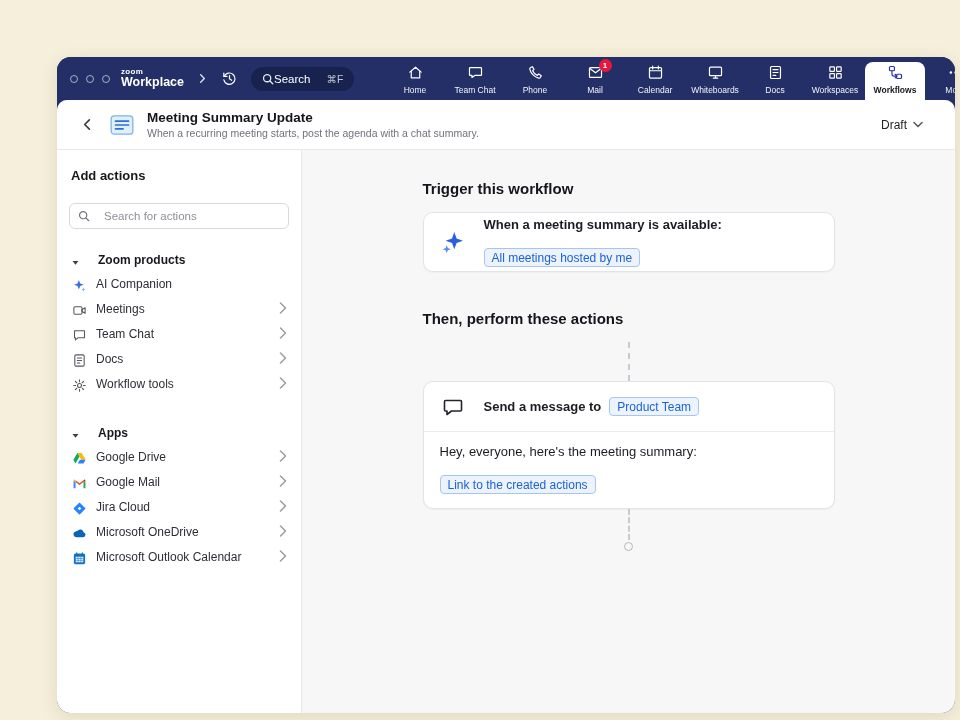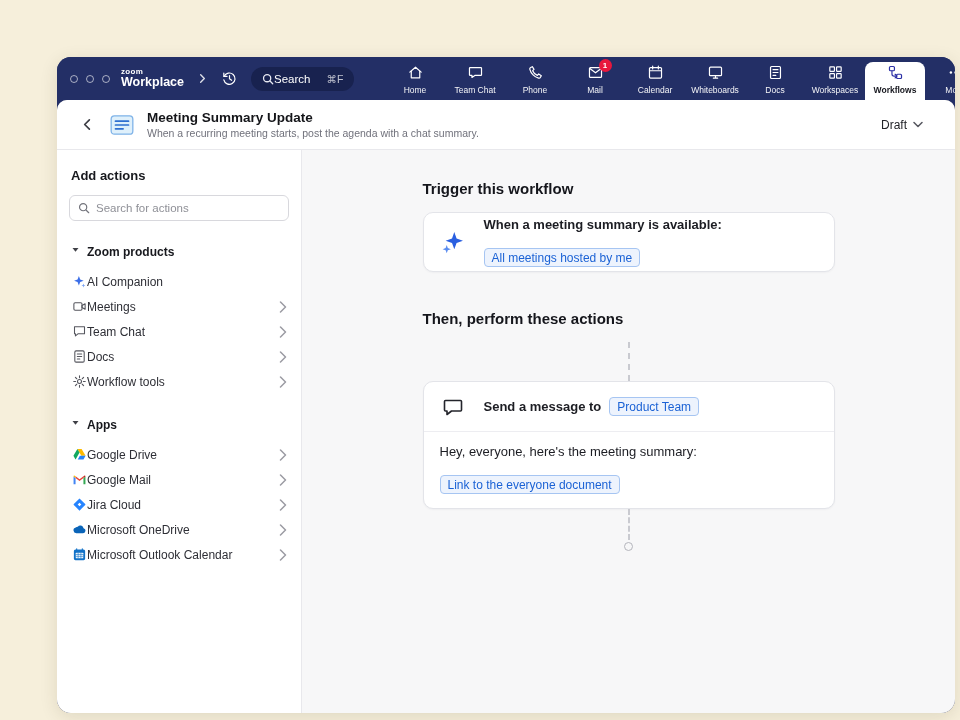--- a/index.html
+++ b/index.html
@@ -35,27 +35,27 @@
   .pagehead{height:50px;flex:0 0 50px;display:flex;align-items:center;padding:0 26px 0 18px;border-bottom:1px solid #e8e8ec;background:#fff}
   .back-btn{width:24px;height:24px;display:flex;align-items:center;justify-content:center;cursor:pointer;margin-right:10px}
   .wf-doc-icon{display:flex;margin-right:12px}
   .ph-title{font-size:13.5px;font-weight:700;color:#141519}
   .ph-sub{font-size:10.5px;color:#70717b;margin-top:2px}
   .draft-btn{margin-left:auto;display:flex;align-items:center;gap:6px;font-size:12px;color:#232429;cursor:pointer;padding:4px 6px;border-radius:6px}
 
   
   .bodyrow{flex:1;display:flex;min-height:0}
   .sidebar{width:245px;flex:0 0 245px;background:#fff;border-right:1px solid #e8e8ec;padding:14px 12px 0}
-  .sb-title{font-size:13px;font-weight:700;color:#17181d;margin:4px 2px 12px}
-  .sb-search{height:26px;border:1px solid #d8d8dd;border-radius:6px;display:flex;align-items:center;gap:6px;padding:0 8px;background:#fff}
+  .sb-title{font-size:13px;font-weight:700;color:#17181d;margin:4px 2px 20px}
+  .sb-search{height:26px;border:1px solid #d8d8dd;border-radius:6px;display:flex;align-items:center;gap:14px;padding:0 8px;background:#fff}
   .sb-search input{border:none;outline:none;flex:1;font-size:11.5px;font-family:inherit;color:#2e2f36;background:transparent}
   .sb-search input::placeholder{color:#8f9097}
-  .sb-section{display:flex;align-items:flex-start;gap:7px;margin:24px 2px 10px;cursor:pointer}
+  .sb-section{display:flex;align-items:flex-end;gap:18px;margin:24px 2px 10px;cursor:pointer}
   .sb-section .sec-label{font-size:12px;font-weight:700;color:#17181d}
-  .sb-row{height:25px;display:flex;align-items:center;padding:0 2px;font-size:12px;color:#2e2f36;cursor:pointer}
+  .sb-row{height:25px;display:flex;align-items:flex-start;gap:9px;padding:0 2px;font-size:12px;color:#2e2f36;cursor:pointer}
   .sb-ic{width:16px;height:16px;display:flex;align-items:center;justify-content:center;color:#55565e}
   .sb-ic svg{width:15px;height:15px}
   .row-chev{margin-left:auto;display:flex}
 
   
   .canvas{flex:1;background:#f7f7f8;overflow:hidden;display:flex;justify-content:center}
   .flow{width:412px;padding-top:29px}
   .flow-h{font-size:15px;font-weight:700;color:#15161c;line-height:20px}
   .flow-h.h1{margin-bottom:13px}
   .flow-h.h2{margin-top:37px;margin-bottom:13px}
@@ -412,21 +412,21 @@
                     <path d="M4.5 5.5h15a1 1 0 0 1 1 1v8.5a1 1 0 0 1-1 1h-9l-4.5 3.5v-3.5h-1.5a1 1 0 0 1-1-1V6.5a1 1 0 0 1 1-1z"></path>
                   </svg>
               </span>
               <div>
                 <span class="card-text">Send a message to</span><span class="tag inline">Product Team</span>
               </div>
             </div>
             <div class="msg-divider"></div>
             <div class="msg-body">
               <div class="msg-text">Hey, everyone, here's the meeting summary:</div>
-              <span class="tag">Link to the everyone document</span>
+              <span class="tag">Link to the created actions</span>
             </div>
           </div>
 
           <div class="connector end"></div>
           <div class="end-circle"></div>
 
         </div>
       </div>
 
     </div>

